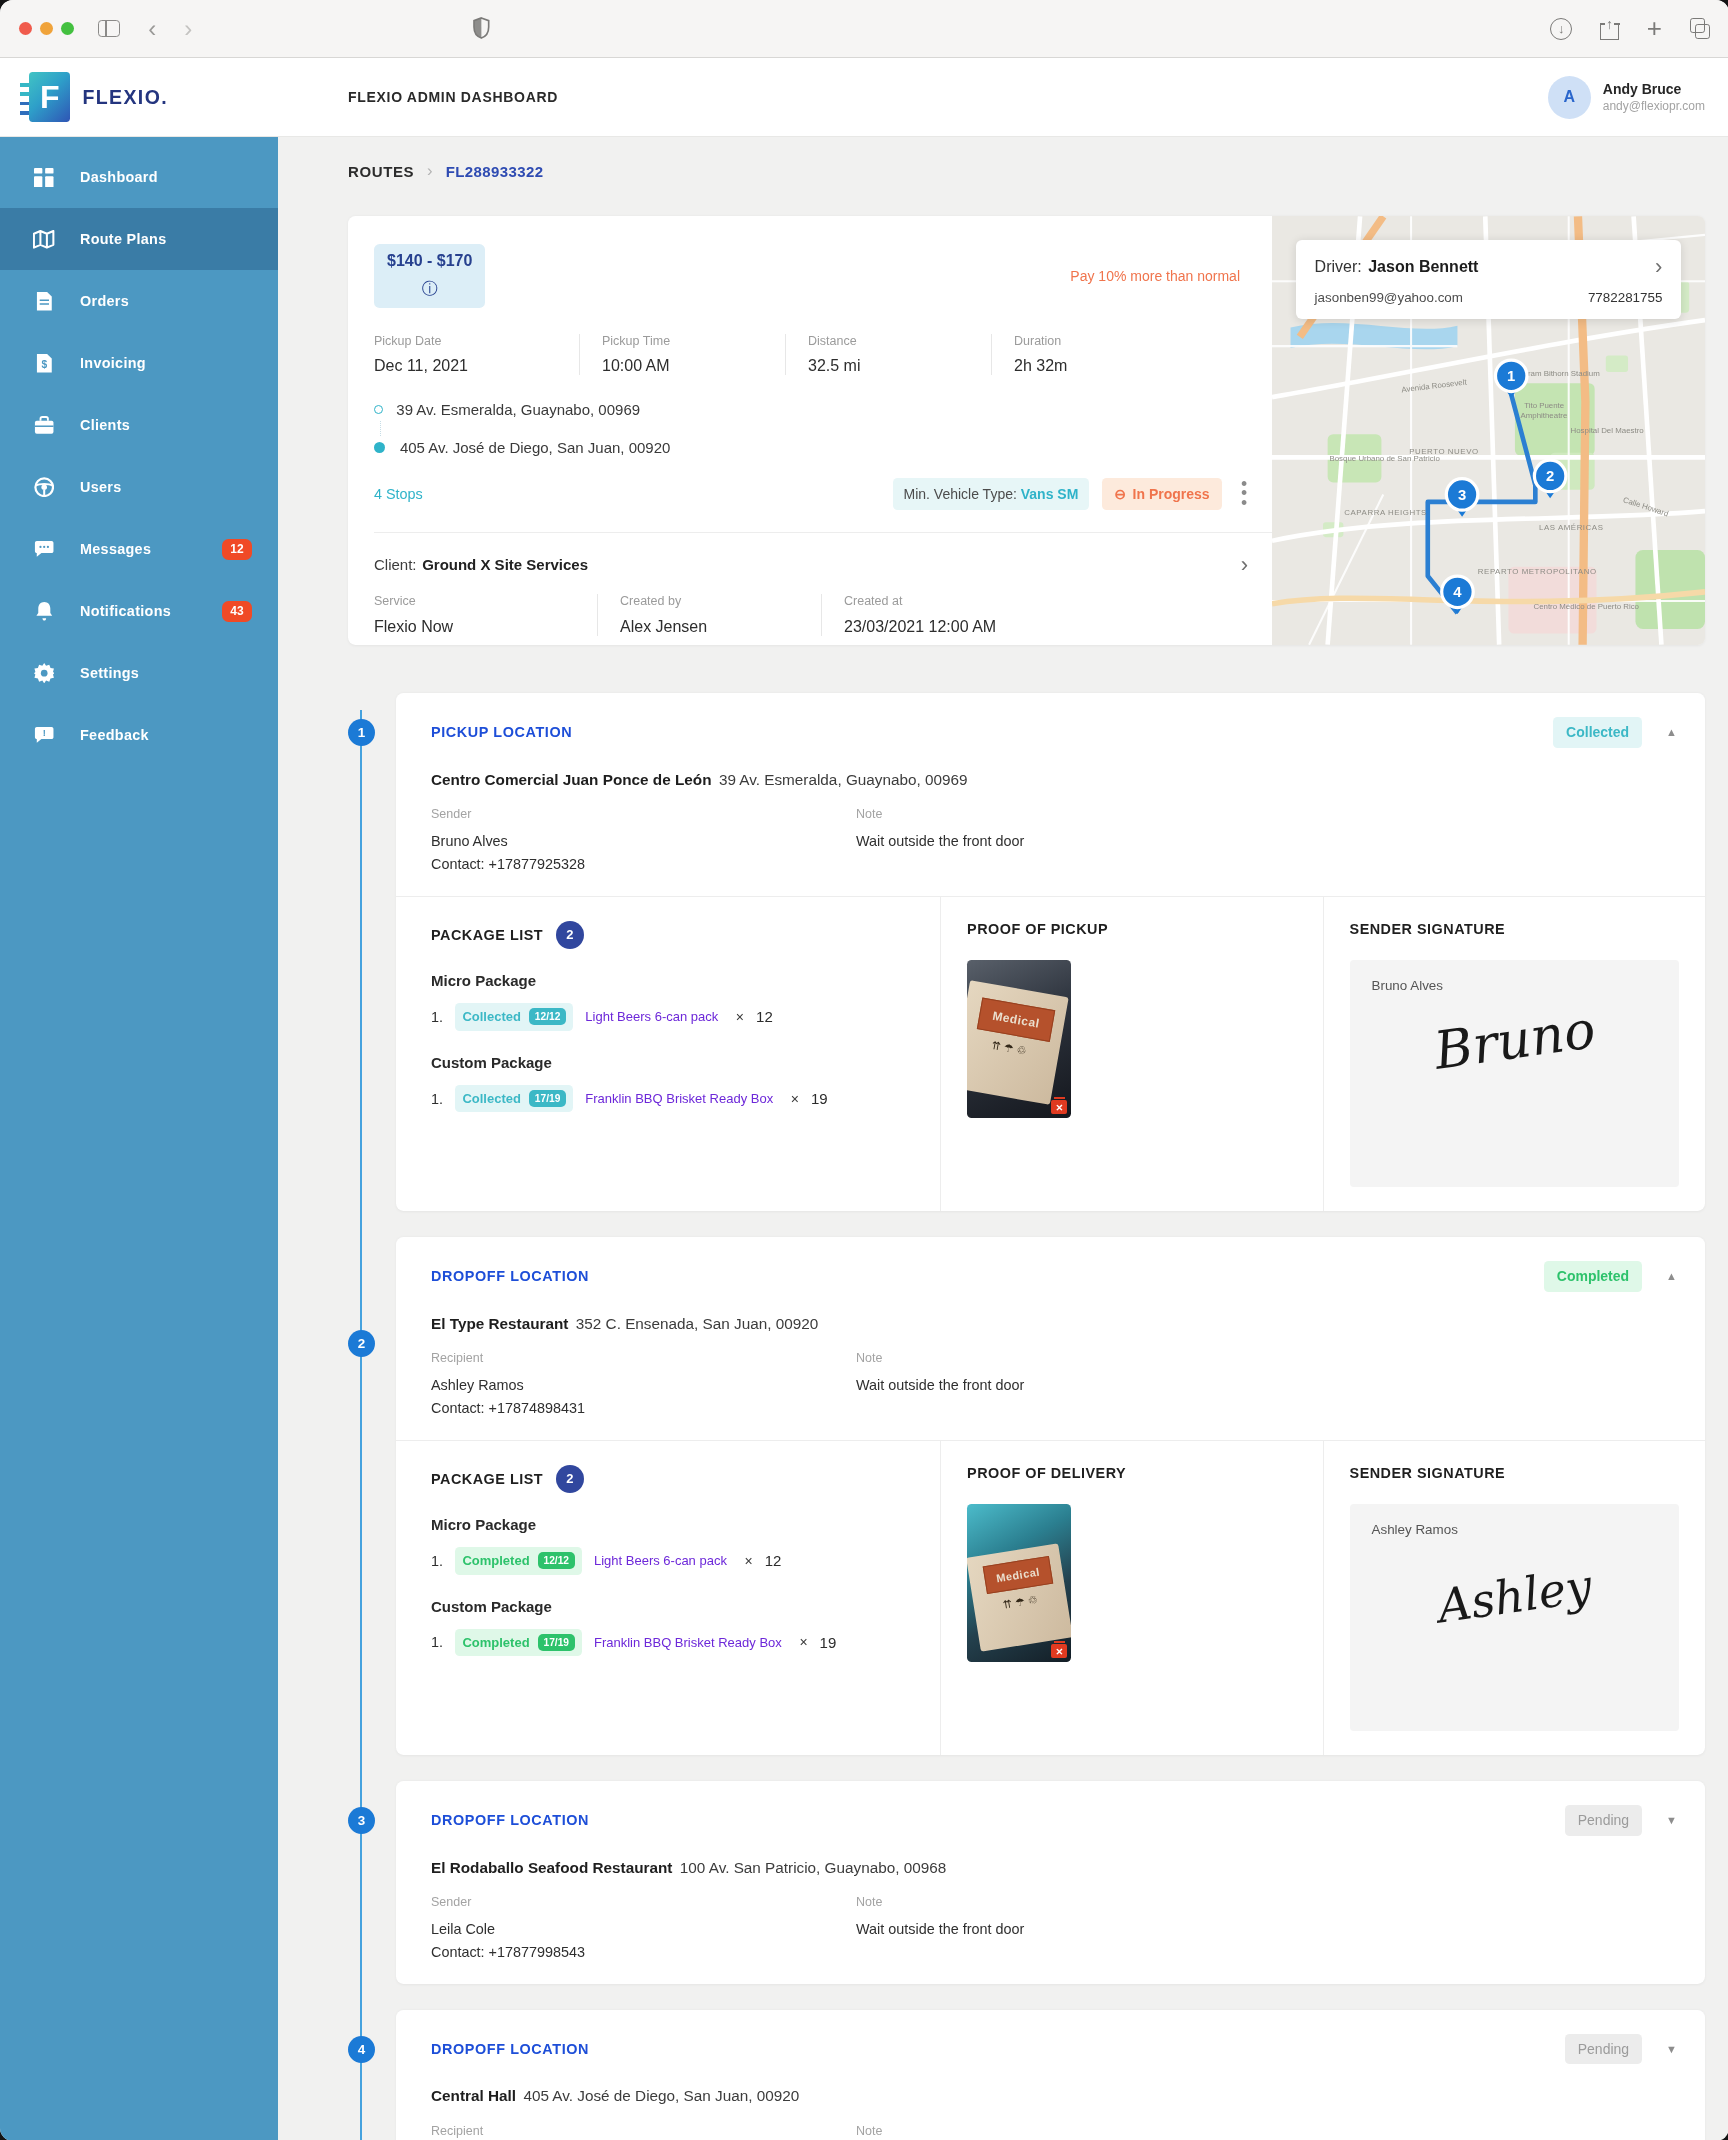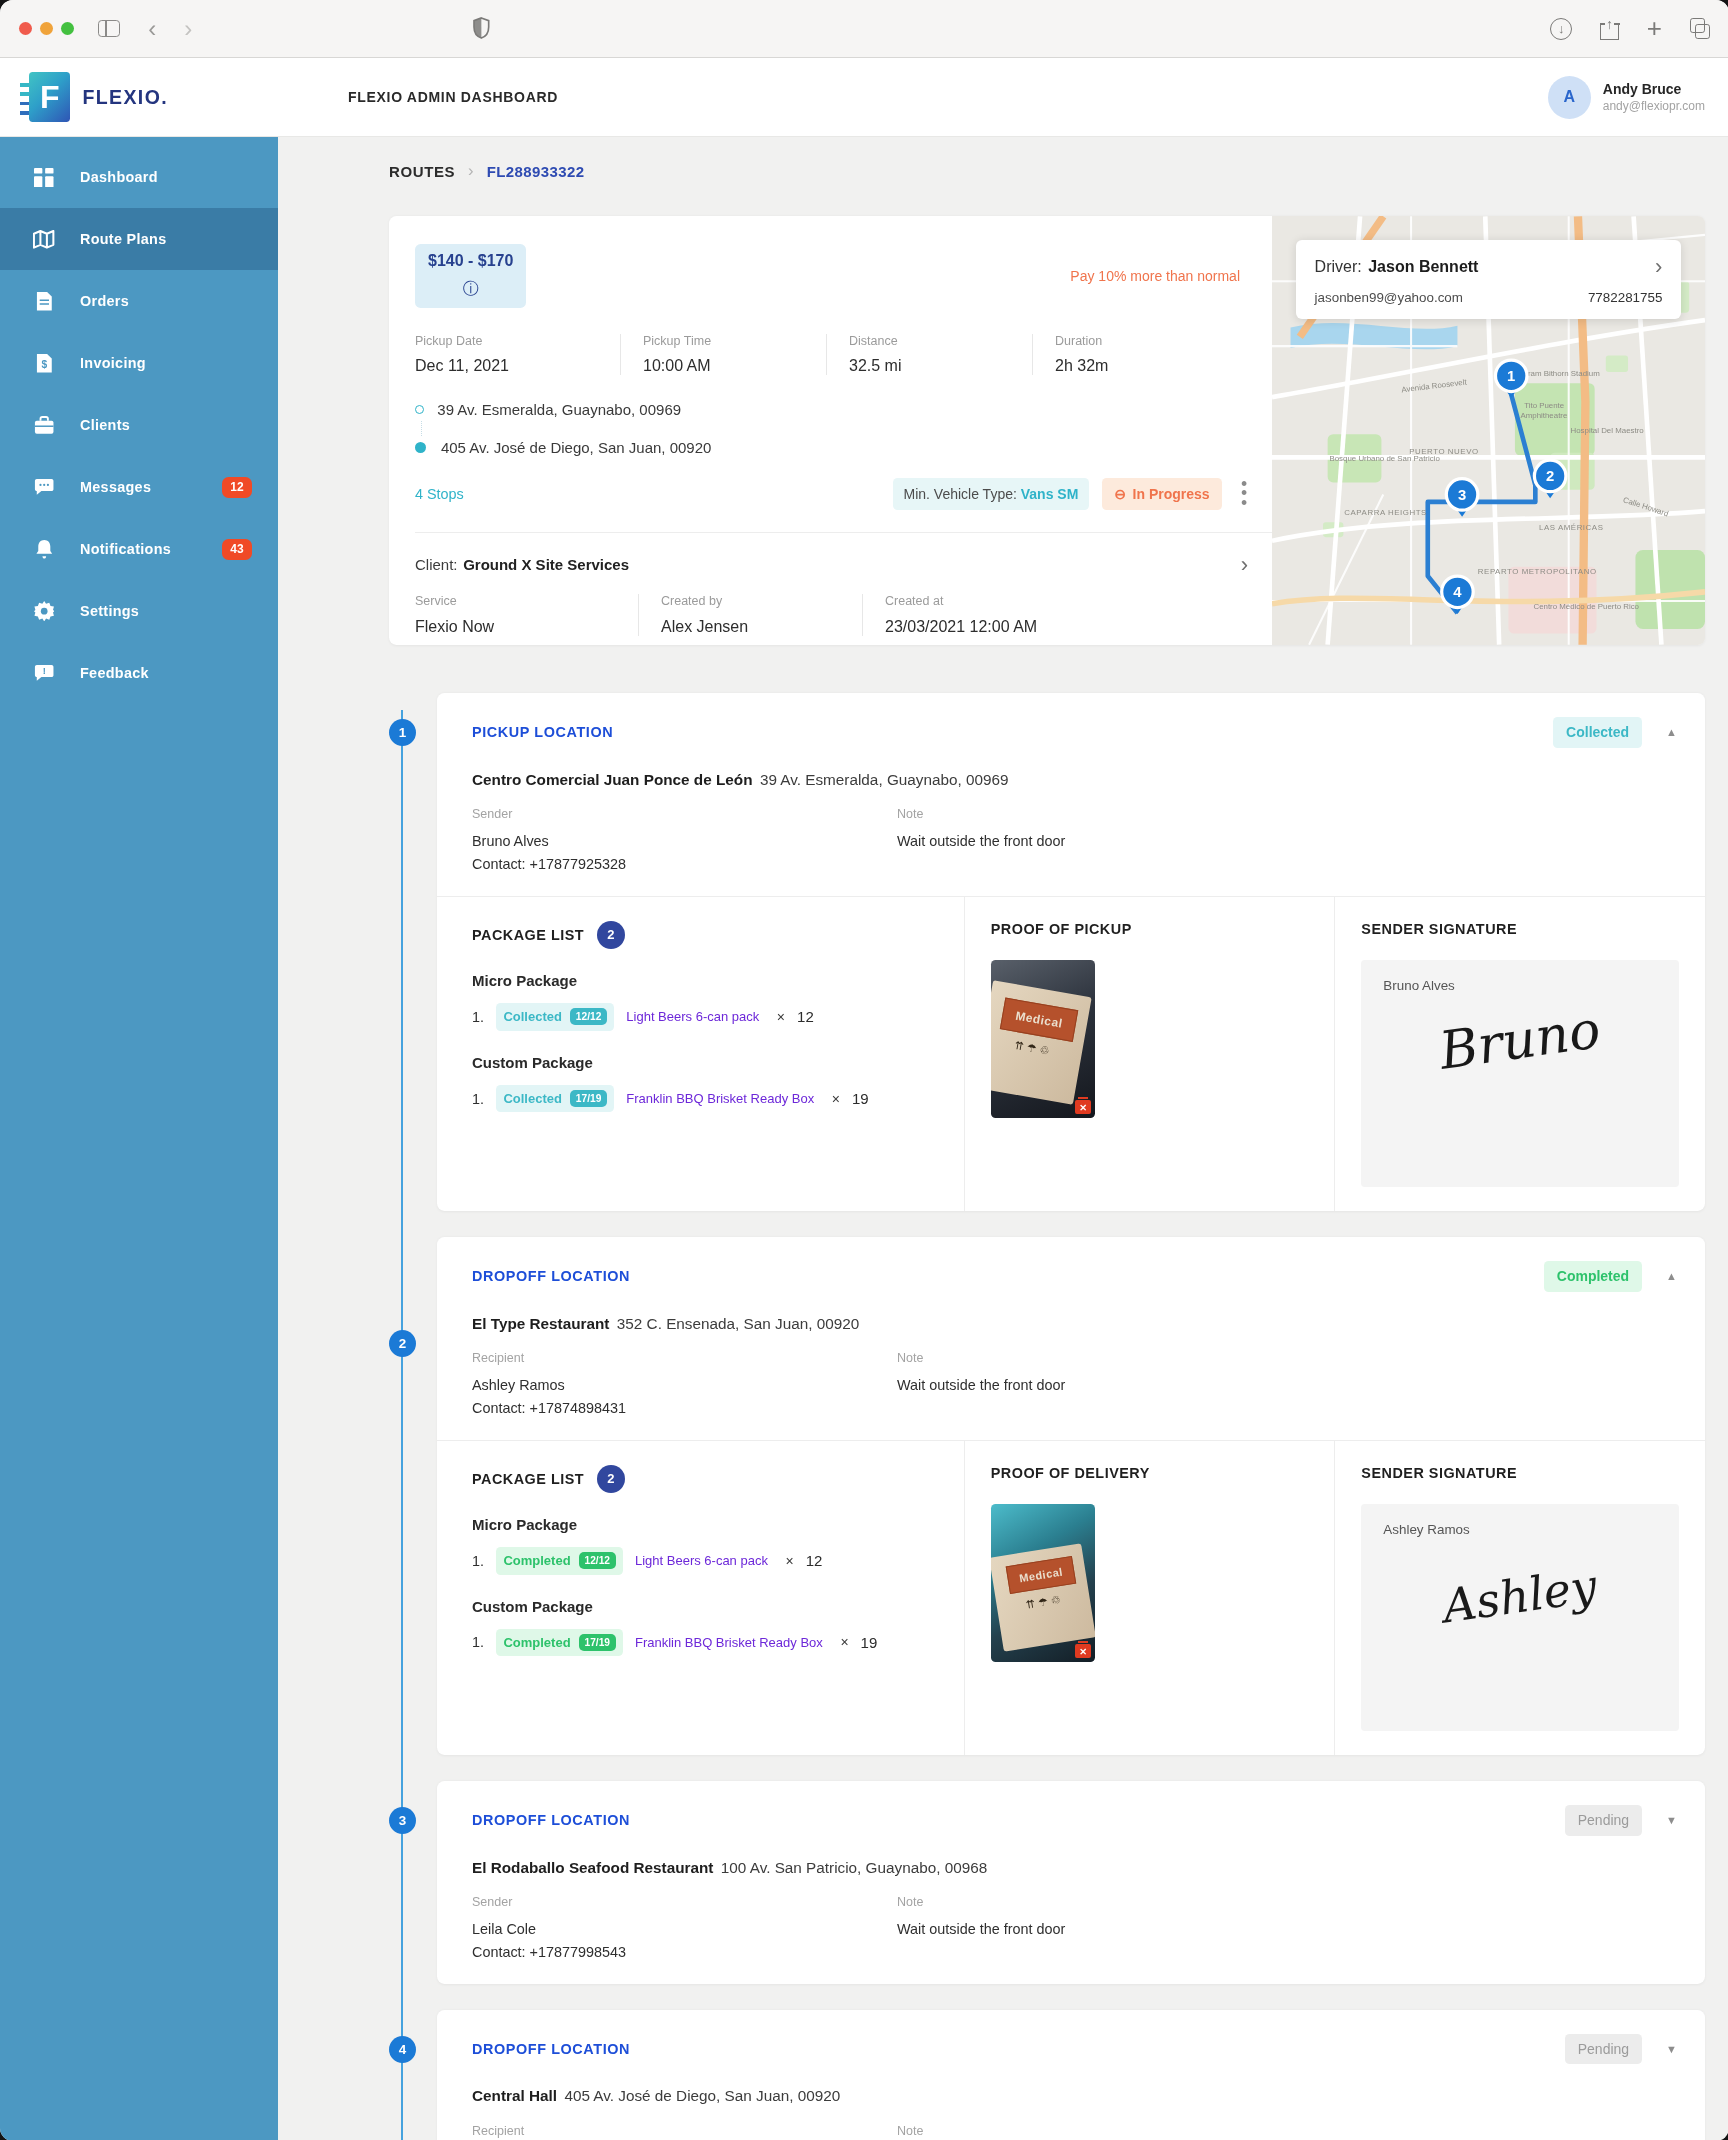--- a/index.html
+++ b/index.html
@@ -53,21 +53,21 @@
   
   .shell { flex:1; display:flex; min-height:0; }
   .sidenav { width:278px; background:#4c98c2; flex:none; padding-top:9.3px; }
   .nav-item { height:62px; display:flex; align-items:center; padding:0 26px 0 33px; color:#fff; cursor:pointer; }
   .nav-item.active { background:#3a7ca6; }
   .nav-ic { width:22px; margin-right:25px; display:flex; justify-content:center; }
   .nav-ic svg { display:block; }
   .nav-label { font-size:14.4px; font-weight:600; letter-spacing:0.3px; }
   .nav-badge { margin-left:auto; background:#f04a26; color:#fff; font-size:12px; font-weight:bold; border-radius:6.5px; padding:3.7px 8.3px; }
 
-  .main { flex:1; padding:24px 24px 2px 70px; overflow:hidden;margin-left:41px; }
+  .main { flex:1; padding:24px 24px 2px 70px; overflow:hidden; }
 
   .crumbs { display:flex; align-items:center; gap:13px; margin-bottom:35px; }
   .crumb-root { font-size:15px; font-weight:bold; color:#2c2c2c; letter-spacing:0.6px; }
   .crumb-sep { color:#b3b3b3; font-size:16.7px; }
   .crumb-cur { font-size:15px; font-weight:bold; color:#2e4bb2; letter-spacing:0.4px; }
 
   
   .topcard { display:flex; background:#fff; border-radius:7.4px; box-shadow:0 0.9px 2.8px rgba(0,0,0,0.05); height:429px; overflow:hidden; }
   .sum { flex:1; padding:28px 0 0 26px; display:flex; flex-direction:column; }
   .sum-row1 { display:flex; align-items:center; padding-right:32px; }
@@ -263,20 +263,30 @@
       </div>
       <div class="nav-item">
         <span class="nav-ic">
             <svg width="20.4" height="18.6" viewBox="0 0 22 20">
               <rect x="1" y="5" width="20" height="14" rx="2" fill="#fff"></rect>
               <path d="M7 5 V3 C7 2 8 1 9 1 H13 C14 1 15 2 15 3 V5" fill="none" stroke="#fff" stroke-width="2"></path>
               <path d="M1 11 H21" stroke="#4c98c2" stroke-width="1.6"></path>
             </svg>
           </span>
         <span class="nav-label">Clients</span>
+      </div>
+      <div class="nav-item">
+        <span class="nav-ic">
+            <svg width="20.4" height="20.4" viewBox="0 0 22 22">
+              <circle cx="11" cy="11" r="9.5" fill="none" stroke="#fff" stroke-width="2.4"></circle>
+              <circle cx="11" cy="11" r="3" fill="#fff"></circle>
+              <path d="M2 9 C6 7 16 7 20 9 M11 14 V20" stroke="#fff" stroke-width="2.2" fill="none"></path>
+            </svg>
+          </span>
+        <span class="nav-label">Users</span>
       </div>
       <div class="nav-item">
         <span class="nav-ic">
             <svg width="20.4" height="18.6" viewBox="0 0 22 20">
               <path d="M1 3 C1 1.9 1.9 1 3 1 H19 C20.1 1 21 1.9 21 3 V12 C21 13.1 20.1 14 19 14 H8 L3 18 V14 H3 C1.9 14 1 13.1 1 12 Z" fill="#fff"></path>
               <circle cx="7" cy="7.5" r="1.2" fill="#4c98c2"></circle>
               <circle cx="11" cy="7.5" r="1.2" fill="#4c98c2"></circle>
               <circle cx="15" cy="7.5" r="1.2" fill="#4c98c2"></circle>
             </svg>
           </span>

